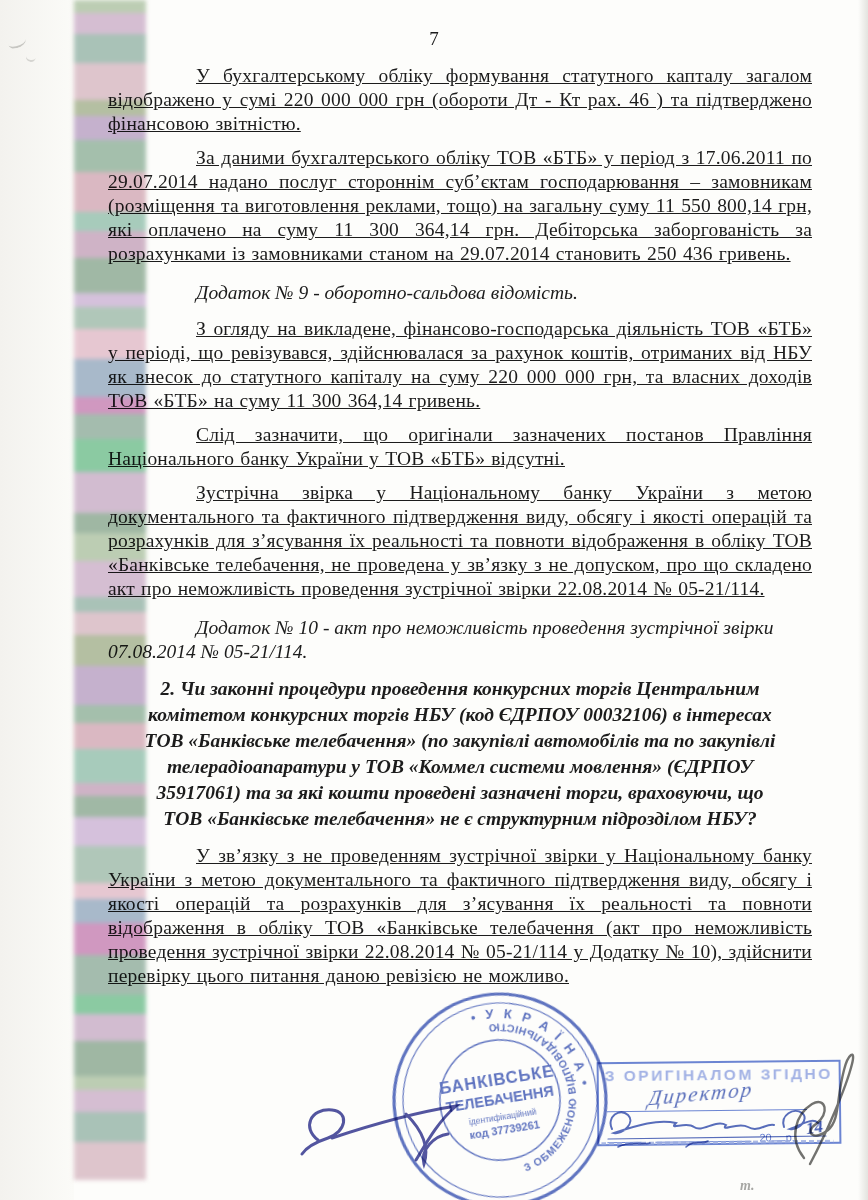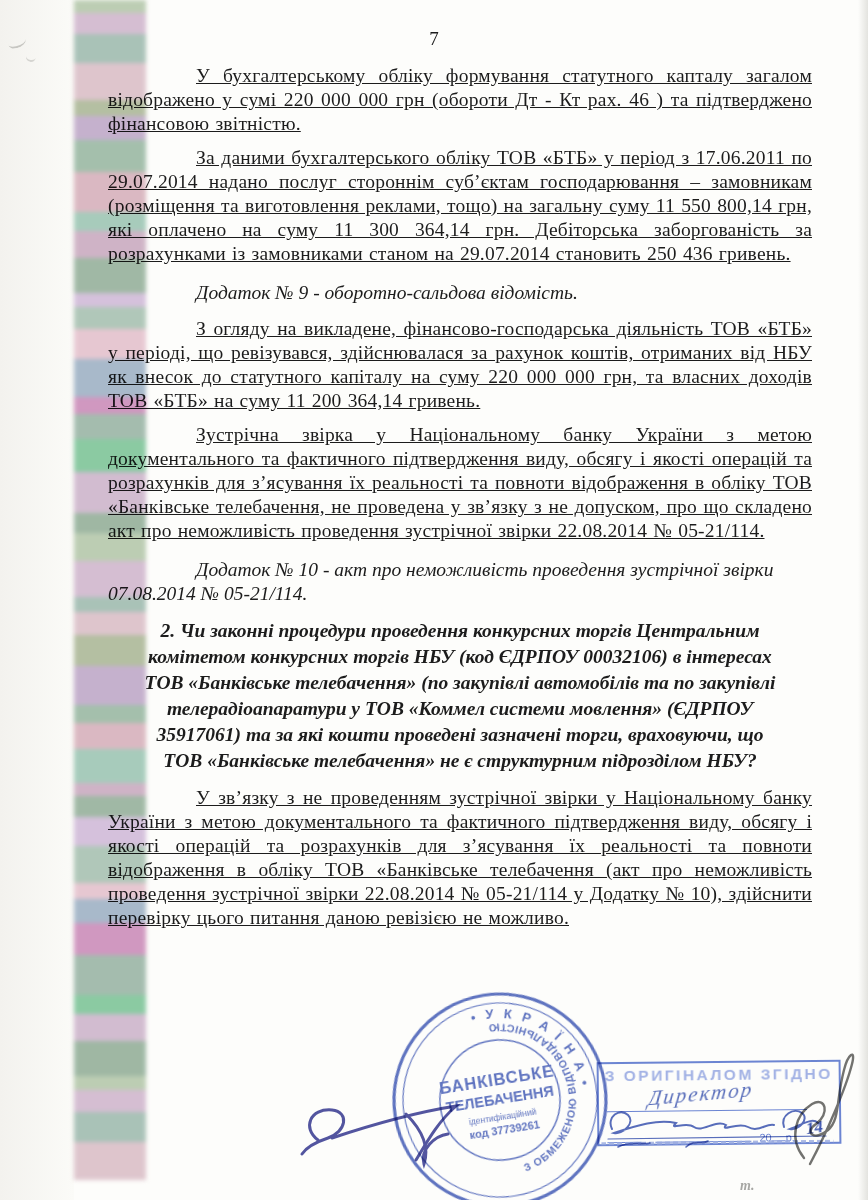--- a/index.html
+++ b/index.html
@@ -115,21 +115,22 @@
   <div class="corner-mark mark-tl1"></div>
   <div class="corner-mark mark-tl2"></div>
   <div class="corner-mark mark-br">т.</div>
 
   <div class="page-number">7</div>
 
   <div class="content doc-text">
     <p class="body-p">У бухгалтерському обліку формування статутного капталу загалом відображено у сумі 220 000 000 грн (обороти Дт - Кт рах. 46 ) та підтверджено фінансовою звітністю.</p>
     <p class="body-p">За даними бухгалтерського обліку ТОВ «БТБ» у період з 17.06.2011 по 29.07.2014 надано послуг стороннім суб’єктам господарювання – замовникам (розміщення та виготовлення реклами, тощо) на загальну суму 11 550 800,14 грн, які оплачено на суму 11 300 364,14 грн. Дебіторська заборгованість за розрахунками із замовниками станом на 29.07.2014 становить 250 436 гривень.</p>
     <p class="annex-p">Додаток № 9  - оборотно-сальдова відомість.</p>
-    <p class="body-p">З огляду на викладене, фінансово-господарська діяльність ТОВ «БТБ» у періоді, що ревізувався, здійснювалася за рахунок коштів, отриманих від НБУ як внесок до статутного капіталу на суму 220 000 000 грн, та власних доходів ТОВ «БТБ» на суму 11 200 364,14 гривень.</p>
+    <p class="body-p">З огляду на викладене, фінансово-господарська діяльність ТОВ «БТБ» у періоді, що ревізувався, здійснювалася за рахунок коштів, отриманих від НБУ як внесок до статутного капіталу на суму 220 000 000 грн, та власних доходів ТОВ «БТБ» на суму 11 300 364,14 гривень.</p>
+    <p class="body-p">Слід зазначити, що оригінали зазначених постанов Правління Національного банку України у ТОВ «БТБ» відсутні.</p>
     <p class="body-p">Зустрічна звірка у Національному банку України з метою документального та фактичного підтвердження виду, обсягу і якості операцій та розрахунків для з’ясування їх реальності та повноти відображення в обліку ТОВ «Банківське телебачення, не проведена у зв’язку з не допуском, про що складено акт про неможливість проведення зустрічної звірки 22.08.2014 № 05-21/114.</p>
     <p class="annex-p">Додаток № 10  - акт про неможливість проведення зустрічної звірки 07.08.2014 № 05-21/114.</p>
     <p class="heading-p">2.   Чи законні процедури проведення конкурсних торгів Центральним комітетом конкурсних торгів НБУ (код ЄДРПОУ 00032106) в інтересах ТОВ «Банківське телебачення» (по закупівлі автомобілів та по закупівлі телерадіоапаратури у ТОВ «Коммел системи мовлення» (ЄДРПОУ 35917061) та за які кошти проведені зазначені торги, враховуючи, що ТОВ «Банківське телебачення» не є структурним підрозділом НБУ?</p>
     <p class="body-p">У зв’язку з не проведенням зустрічної звірки у Національному банку України з метою документального та фактичного підтвердження виду, обсягу і якості операцій та розрахунків для з’ясування їх реальності та повноти відображення в обліку ТОВ «Банківське телебачення (акт про неможливість проведення зустрічної звірки 22.08.2014 № 05-21/114 у Додатку № 10), здійснити перевірку цього питання даною ревізією не можливо.</p>
   </div>
 
   <div class="round-stamp">
     <svg width="224" height="224" viewBox="0 0 224 224">
       <g fill="none" stroke="#3d56b6">
         <circle cx="112" cy="112" r="106" stroke-width="3.2"></circle>

